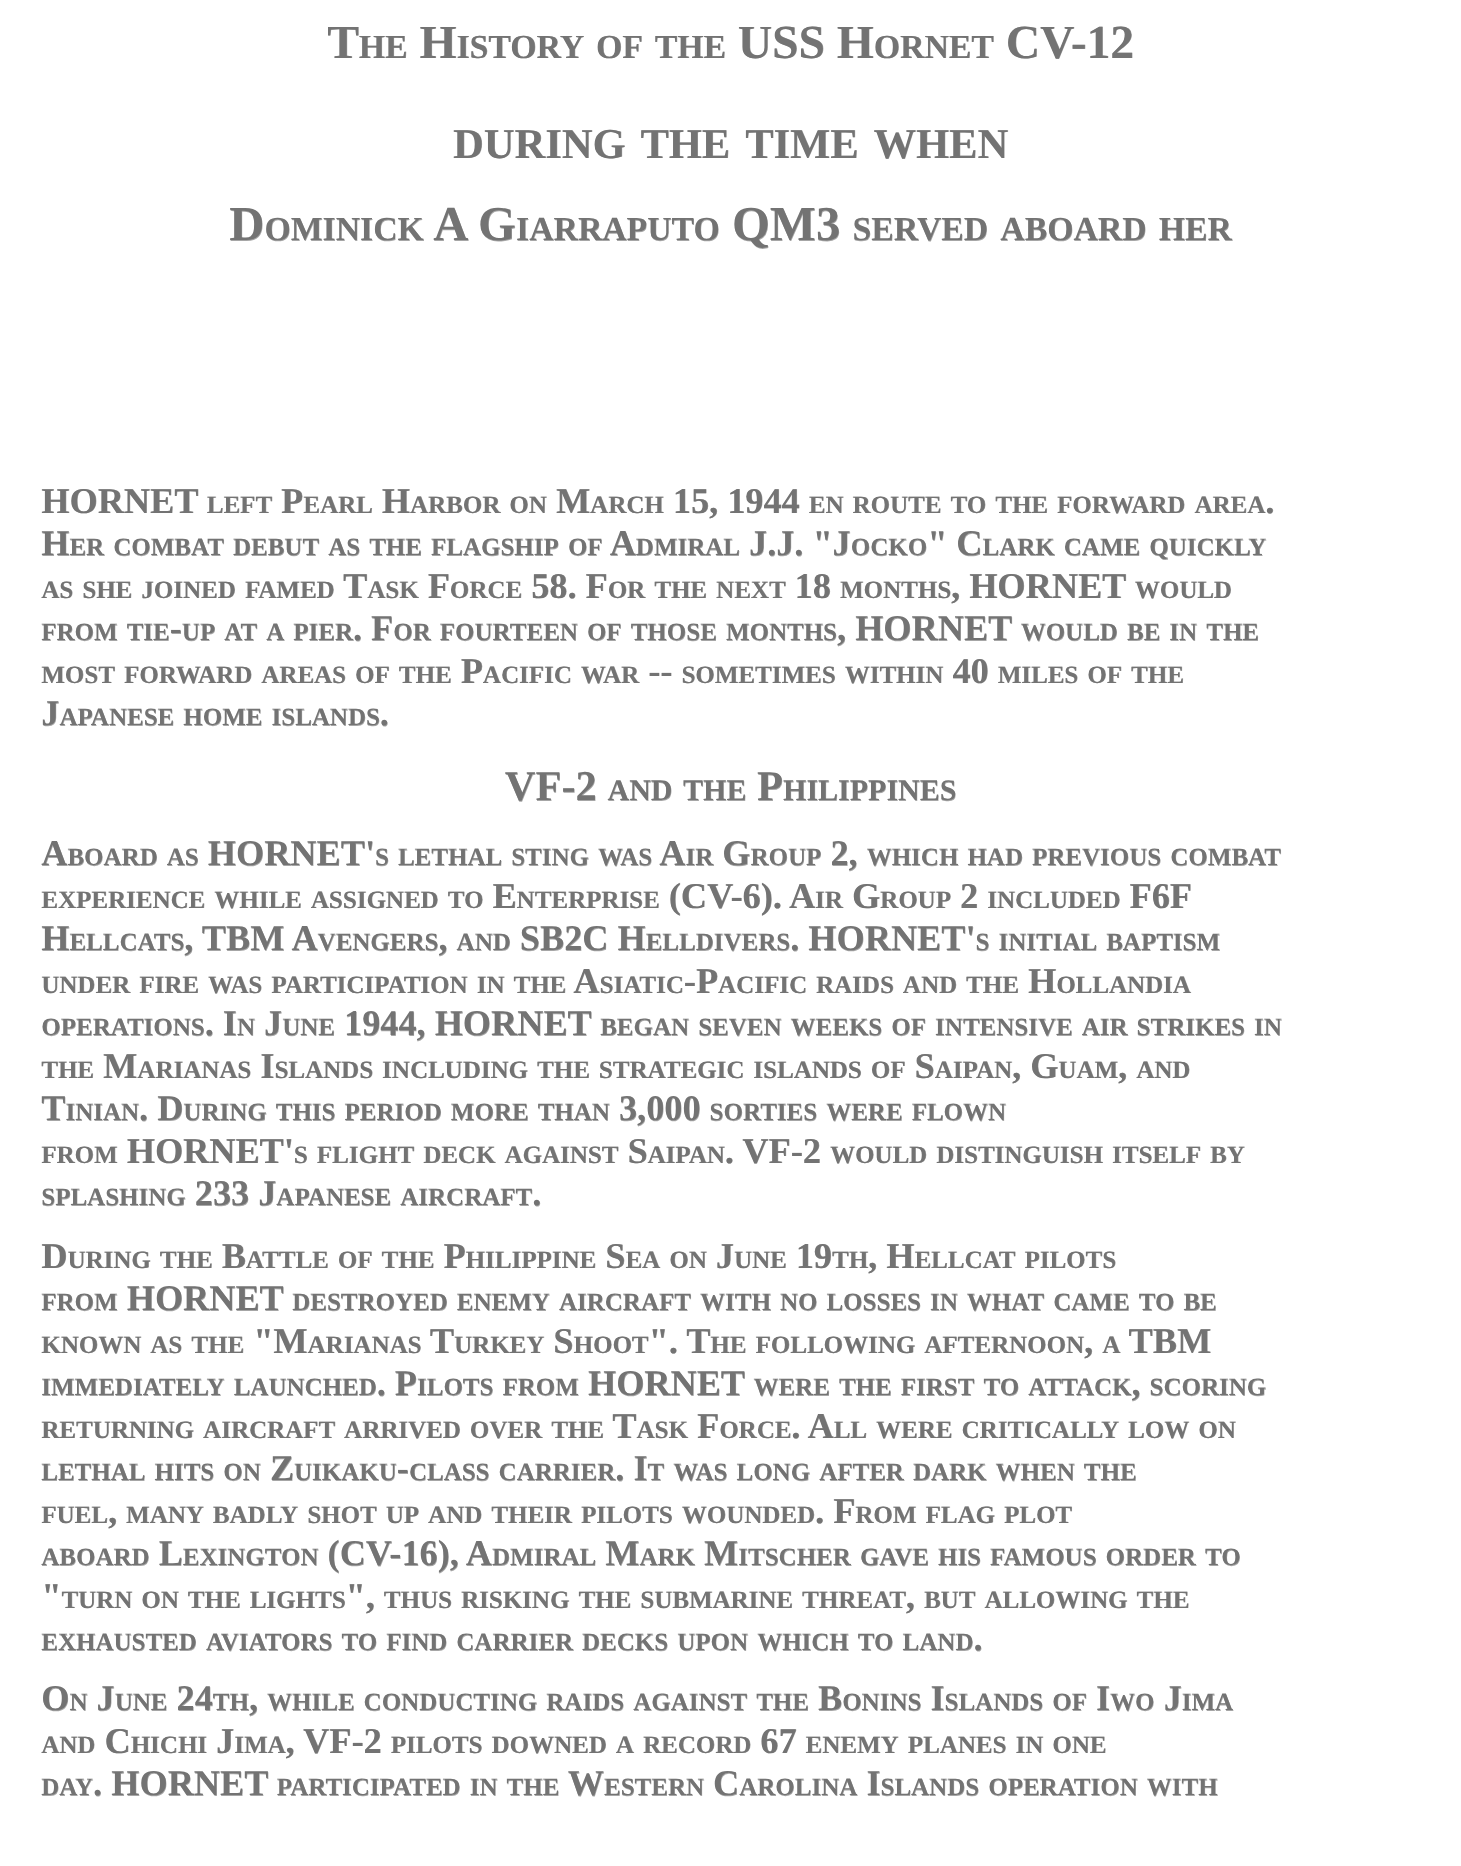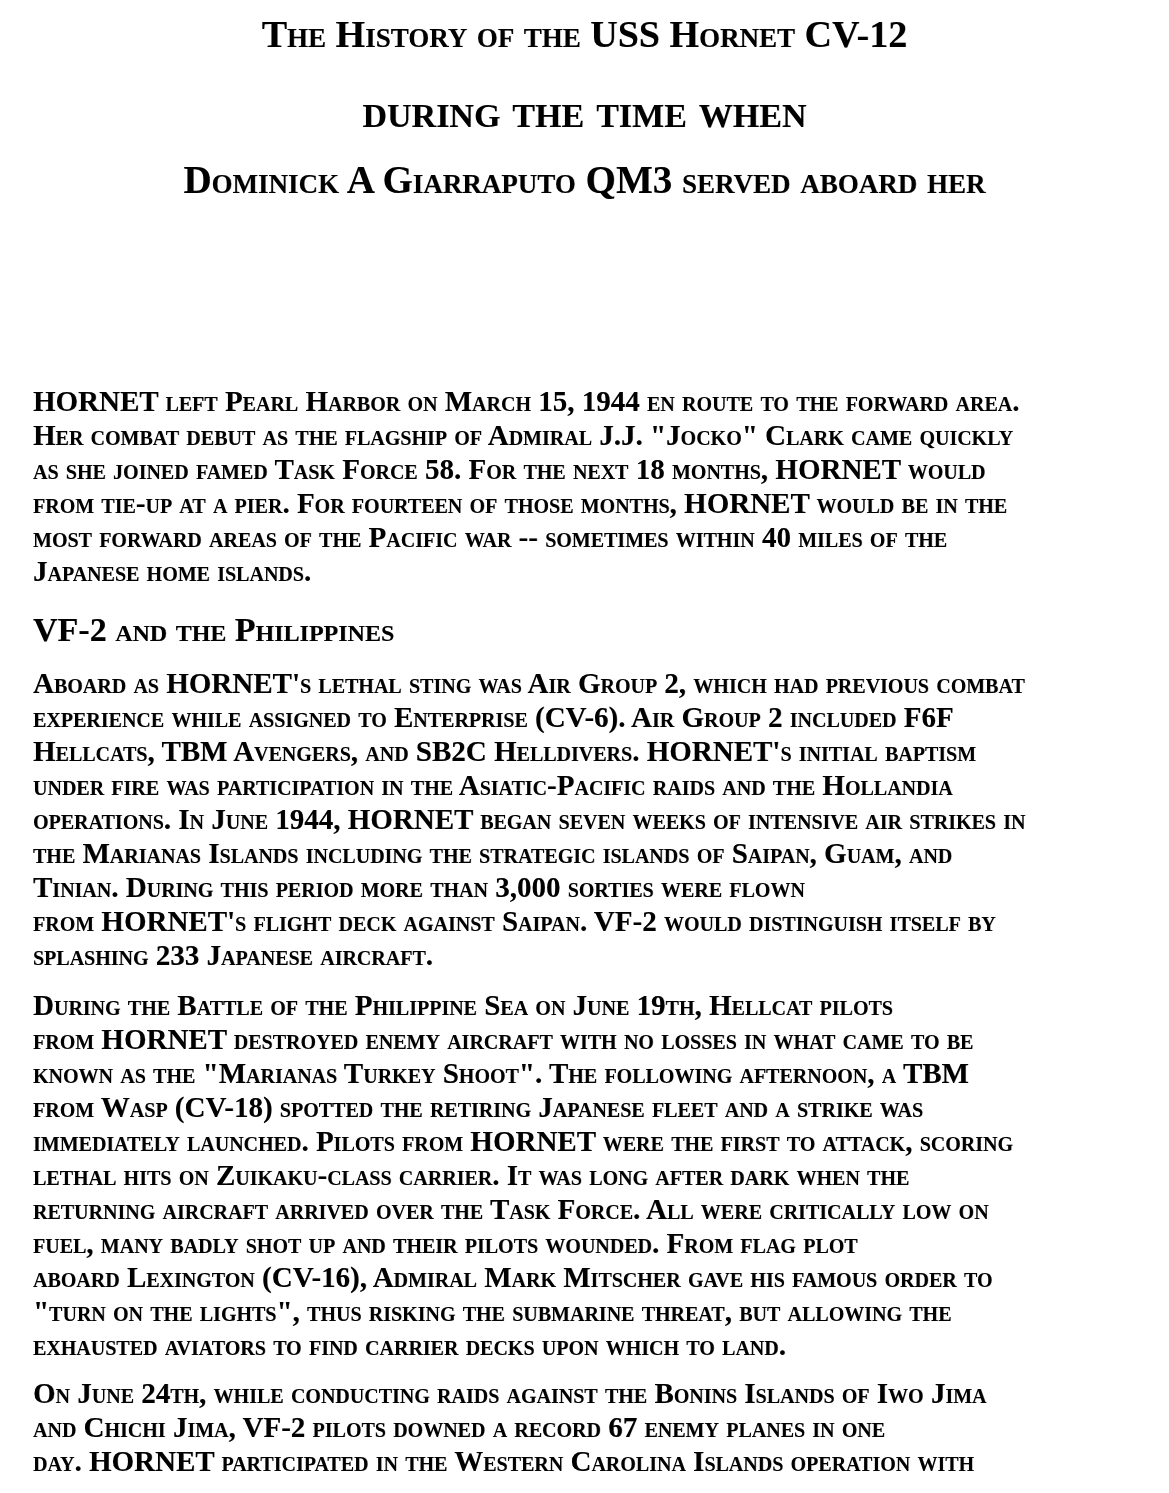--- a/index.html
+++ b/index.html
@@ -7,40 +7,41 @@
     padding: 0;
     background: #ffffff;
   }
   .page {
     position: relative;
     width: 1169px;
     height: 1493px;
     box-sizing: border-box;
     padding: 10px 33px 0 33px;
     background: #ffffff;
-    color: #000000;
+    color: #737373;
     font-family: "Liberation Serif", "DejaVu Serif", serif;
     font-weight: 700;
     font-variant: small-caps;
     overflow: hidden;
     text-shadow: 0.4px 0.4px 0.5px rgba(0,0,0,0.35);
   }
   .title-line {
     text-align: center;
     white-space: nowrap;
   }
   .t1 { font-size: 38px; line-height: 48px; }
   .t2 { font-size: 48px; line-height: 46px; margin-top: 30px; }
   .t3 { font-size: 39px; line-height: 48px; margin-top: 22px; }
 
   .section-heading {
     font-size: 34px;
     line-height: 40px;
     margin-top: 22px;
     white-space: nowrap;
+    text-align: center;
   }
   .para { margin: 0; }
   .para .line {
     font-size: 29px;
     line-height: 34px;
     white-space: nowrap;
   }
   .p1 { margin-top: 180px; }
   .p2 { margin-top: 16px; }
   .p3 { margin-top: 16px; }
@@ -75,24 +76,23 @@
     <div class="line">the Marianas Islands including the strategic islands of Saipan, Guam, and</div>
     <div class="line">Tinian. During this period more than 3,000 sorties were flown</div>
     <div class="line">from HORNET's flight deck against Saipan. VF-2 would distinguish itself by</div>
     <div class="line">splashing 233 Japanese aircraft.</div>
   </div>
 
   <div class="para p3">
     <div class="line">During the Battle of the Philippine Sea on June 19th, Hellcat pilots</div>
     <div class="line">from HORNET destroyed enemy aircraft with no losses in what came to be</div>
     <div class="line">known as the "Marianas Turkey Shoot". The following afternoon, a TBM</div>
-    <div class="line">from Wasp (CV-18) spotted the retiring Japanese fleet and a strike was</div>
     <div class="line">immediately launched. Pilots from HORNET were the first to attack, scoring</div>
+    <div class="line">returning aircraft arrived over the Task Force. All were critically low on</div>
     <div class="line">lethal hits on Zuikaku-class carrier. It was long after dark when the</div>
-    <div class="line">returning aircraft arrived over the Task Force. All were critically low on</div>
     <div class="line">fuel, many badly shot up and their pilots wounded. From flag plot</div>
     <div class="line">aboard Lexington (CV-16), Admiral Mark Mitscher gave his famous order to</div>
     <div class="line">"turn on the lights", thus risking the submarine threat, but allowing the</div>
     <div class="line">exhausted aviators to find carrier decks upon which to land.</div>
   </div>
 
   <div class="para p4">
     <div class="line">On June 24th, while conducting raids against the Bonins Islands of Iwo Jima</div>
     <div class="line">and Chichi Jima, VF-2 pilots downed a record 67 enemy planes in one</div>
     <div class="line">day. HORNET participated in the Western Carolina Islands operation with</div>

